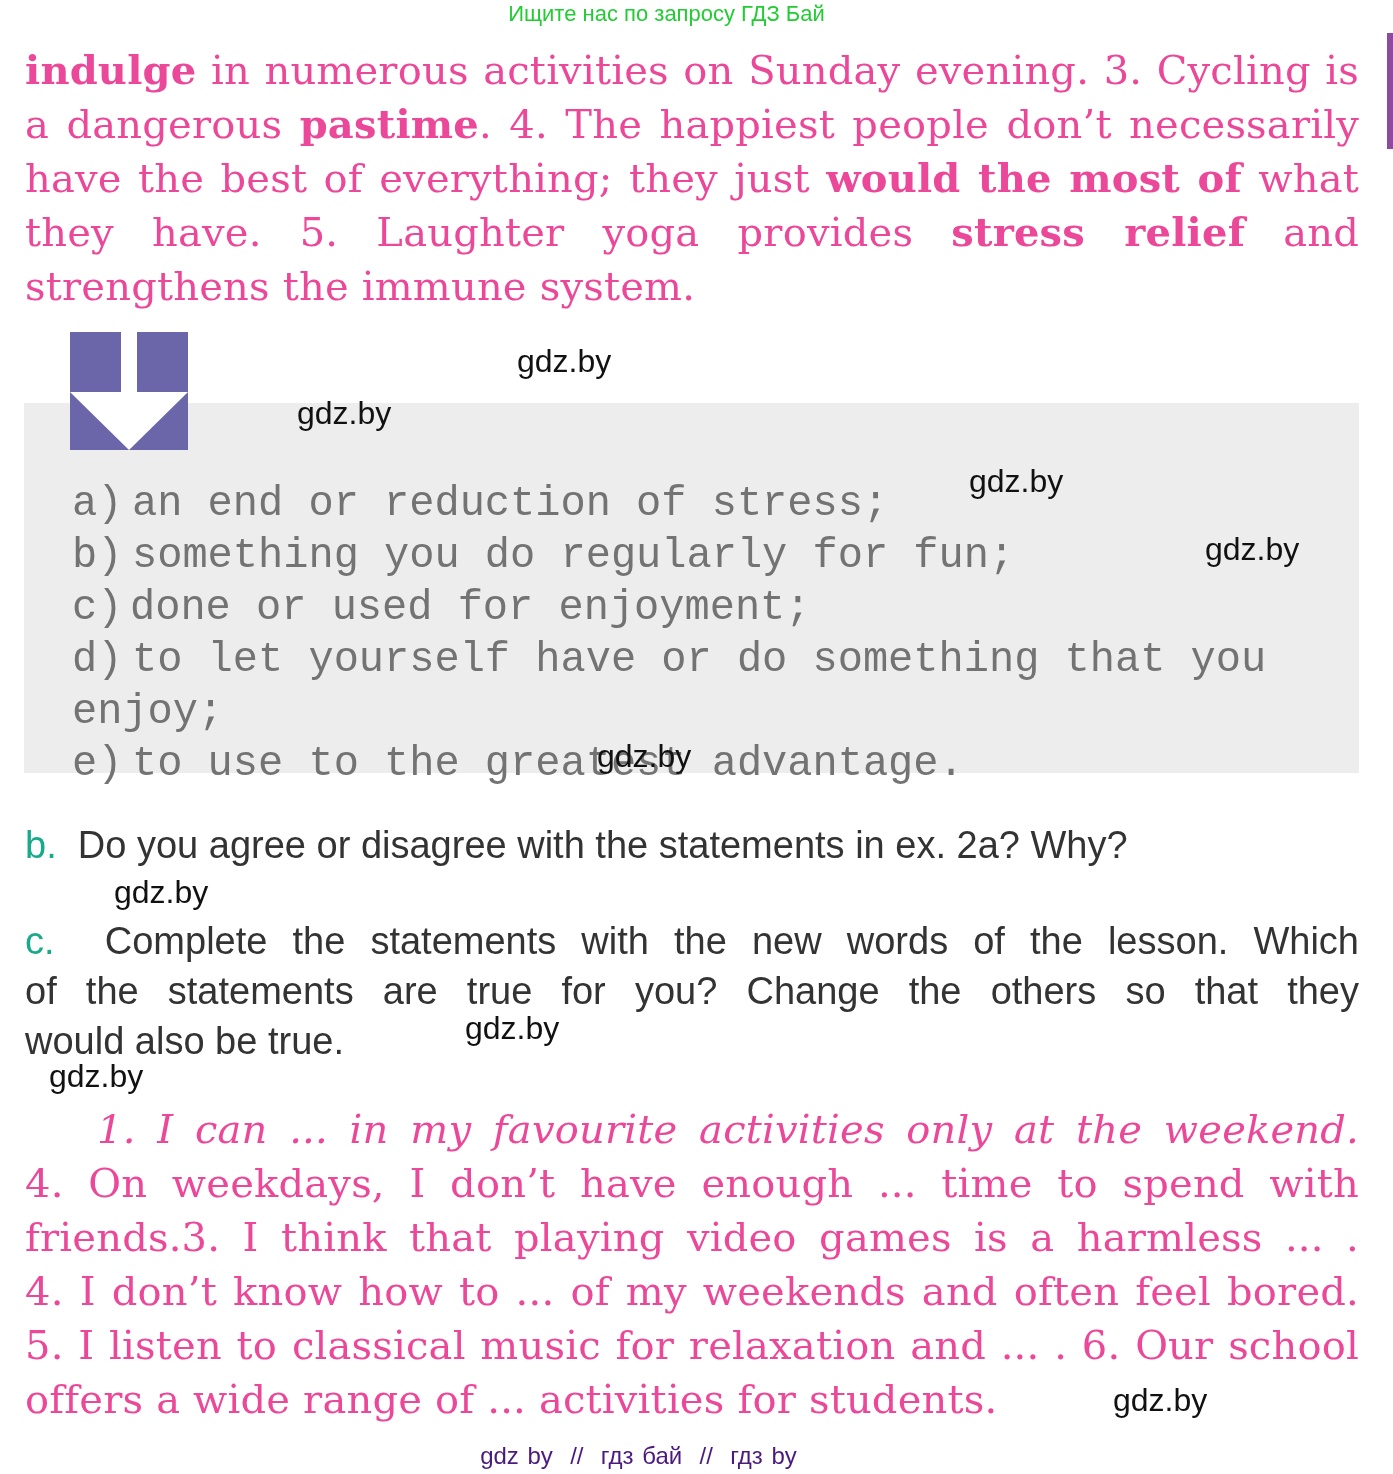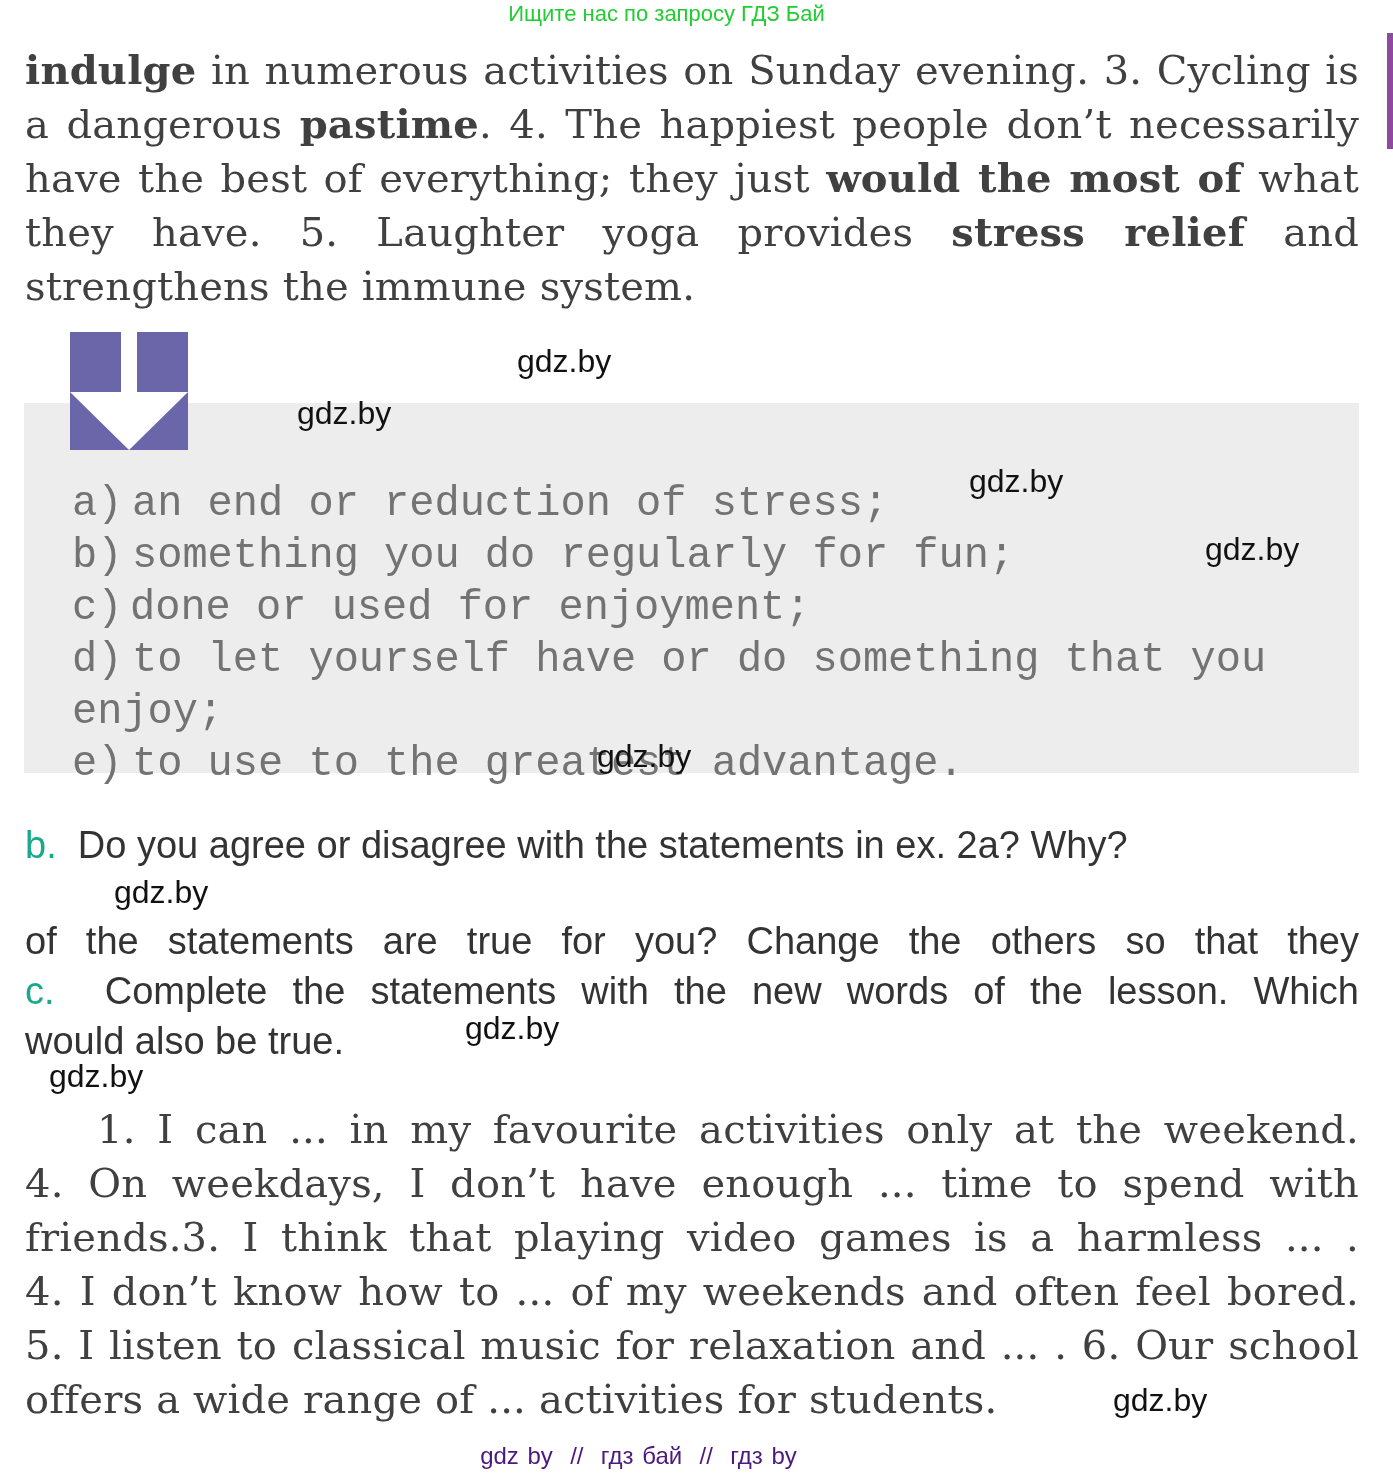--- a/index.html
+++ b/index.html
@@ -1,20 +1,20 @@
 <!DOCTYPE html>
 <html><head>
 <meta charset="utf-8">
 <style>
   html, body { margin:0; padding:0; background:#ffffff; }
   body { width:1393px; height:1474px; position:relative; overflow:hidden; color:#333333; }
   .abs { position:absolute; }
   .top-banner { left:0; width:1333px; top:0; text-align:center; font-family:"Liberation Sans", sans-serif; font-size:22px; color:#22cc33; line-height:28px; }
   .side-bar { left:1387px; top:33px; width:6px; height:116px; background:#8e4a9e; }
-  .serif-para { left:25px; width:1334px; font-family:"DejaVu Serif", serif; font-size:40px; line-height:54px; color:#404040; text-align:justify; letter-spacing:0.2px; }
+  .serif-para { left:25px; width:1334px; font-family:"DejaVu Serif", serif; font-size:40px; line-height:54px; color:#ec4899; text-align:justify; letter-spacing:0.2px; }
   .serif-para .line { display:block; text-align:justify; text-align-last:justify; white-space:nowrap; }
   .serif-para .line.last { text-align-last:left; }
   .serif-para b { font-weight:bold; }
   .wm { font-family:"Liberation Sans", sans-serif; font-size:32px; color:#111111; line-height:30px; }
   .gray-box { left:24px; top:403px; width:1335px; height:370px; background:#ededed; }
   .arrow-icon { left:70px; top:332px; width:118px; height:118px; }
   .def-list { left:72px; top:478px; font-family:Liberation Mono, monospace; font-size:42px; line-height:52px; color:#737373; }
   .def-item .lt { display:inline-block; width:60px; }
   .task { left:25px; width:1334px; font-family:"Liberation Sans", sans-serif; font-weight:normal; font-size:38px; line-height:50px; color:#333333; }
   .task .mk { color:#1aa98a; }
@@ -51,27 +51,27 @@
   <div class="def-item"><span class="lt">d)</span><span>to let yourself have or do something that you enjoy;</span></div>
   <div class="def-item"><span class="lt">e)</span><span>to use to the greatest advantage.</span></div>
 </div>
 
 <div class="abs task" style="top:820px;">
   <span class="mk">b.</span>&nbsp;
   <span>Do you agree or disagree with the statements in ex. 2a? Why?</span>
 </div>
 
 <div class="abs task" style="top:916px;">
+  <span class="line"><span class="mk">c.</span>&nbsp; <span>Complete the statements with the new words of the lesson. Which</span></span>
   <span class="line">of the statements are true for you? Change the others so that they</span>
-  <span class="line"><span class="mk">c.</span>&nbsp; <span>Complete the statements with the new words of the lesson. Which</span></span>
   <span class="line last">would also be true.</span>
 </div>
 
 <div class="abs serif-para" style="top:1102px;">
-  <span class="line" style="padding-left:72px;">1. I can ... in my favourite activities only at the weekend.</span>
+  <span class="line" style="padding-left:72px;font-style:italic;">1. I can ... in my favourite activities only at the weekend.</span>
   <span class="line">4. On weekdays, I don’t have enough ... time to spend with</span>
   <span class="line">friends.3. I think that playing video games is a harmless ... .</span>
   <span class="line">4. I don’t know how to ... of my weekends and often feel bored.</span>
   <span class="line">5. I listen to classical music for relaxation and ... . 6. Our school</span>
   <span class="line last">offers a wide range of ... activities for students.</span>
 </div>
 
 <div id="watermarks">
     <div class="abs wm" style="left: 517px; top: 346px;">gdz.by</div>
     <div class="abs wm" style="left: 297px; top: 398px;">gdz.by</div>

